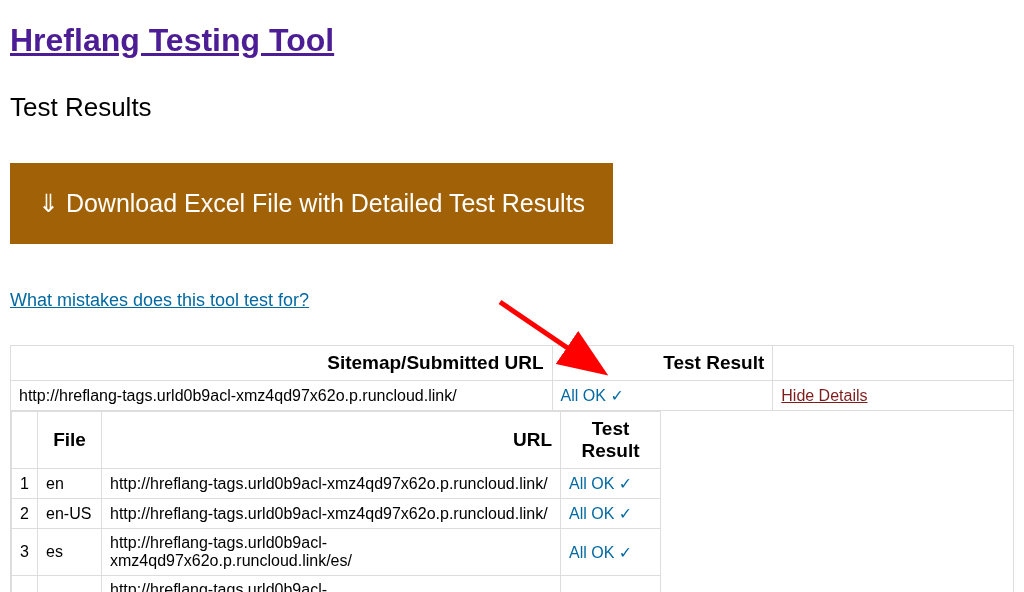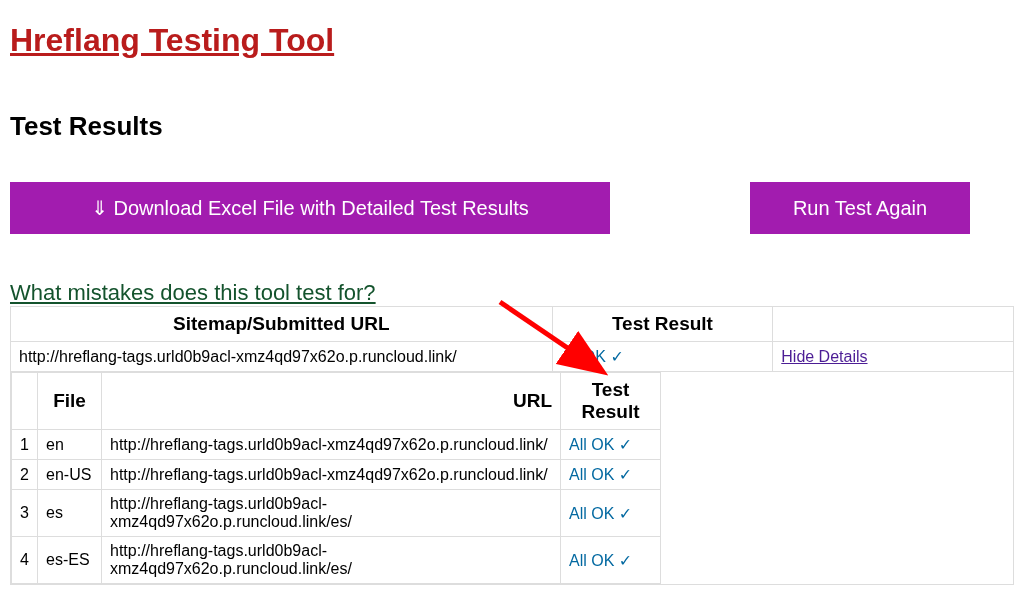--- a/index.html
+++ b/index.html
@@ -6,81 +6,82 @@
     body {
       margin: 0;
       padding: 8px 10px;
       font-family: Arial, Helvetica, sans-serif;
       font-size: 16px;
       background: #fff;
       color: #000;
       width: 1024px;
     }
     .page-title-link {
-      color: #b91c1c;
+      color: #4c1d95;
       text-decoration: underline;
       font-size: 32px;
       font-weight: bold;
       display: inline-block;
       margin: 14px 0 10px 0;
     }
     .subheading {
       font-size: 26px;
-      font-weight: bold;
-      margin: 42px 0 40px 0;
+      font-weight: normal;
+      margin: 23px 0 40px 0;
     }
     .button-row {
       display: flex;
       gap: 140px;
       margin-bottom: 46px;
     }
     .btn {
-      background: #a21caf;
+      background: #a16207;
       color: #fff;
-      font-size: 20px;
-      padding: 14px 28px;
+      font-size: 25px;
+      padding: 26px 28px;
       border: none;
       cursor: pointer;
       font-family: inherit;
     }
     .btn-download { min-width: 600px; text-align: center; }
     .btn-run { min-width: 220px; text-align: center; }
     .help-link {
-      color: #14532d;
+      color: #0369a1;
       text-decoration: underline;
-      font-size: 22px;
+      font-size: 18px;
       display: inline-block;
+      margin-bottom: 34px;
     }
     table {
       border-collapse: collapse;
     }
     .outer-table {
       width: 1004px;
     }
     .outer-table th,
     .outer-table td,
     .inner-table th,
     .inner-table td {
       border: 1px solid #ddd;
       padding: 5px 8px;
       text-align: left;
       vertical-align: middle;
     }
     .outer-table th {
-      text-align: center;
+      text-align: right;
       font-size: 19px;
       font-weight: bold;
       padding: 6px 8px;
     }
     .outer-table .col-url { width: 54%; }
     .outer-table .col-result-hdr { width: 22%; }
     .outer-table .col-details { width: 24%; }
     .ok-cell { color: #0369a1; white-space: nowrap; }
     .check { font-family: "Segoe UI Symbol","Apple Symbols",sans-serif; }
-    .hide-link { color: #4c1d95; text-decoration: underline; }
+    .hide-link { color: #7f1d1d; text-decoration: underline; }
     .inner-table {
       width: 650px;
     }
     .inner-table th {
       text-align: center;
       font-weight: bold;
     }
     .inner-table td.num,
     .inner-table th.num { width: 26px; }
     .inner-table td.lang,
@@ -101,21 +102,20 @@
 <body>
 
 <div class="container">
 
   <a href="#" class="page-title-link">Hreflang Testing Tool</a>
 
   <div class="subheading">Test Results</div>
 
   <div class="button-row">
     <button class="btn btn-download">⇓ Download Excel File with Detailed Test Results</button>
-    <button class="btn btn-run">Run Test Again</button>
   </div>
 
   <a href="#" class="help-link">What mistakes does this tool test for?</a>
 
   
   <div class="arrow-wrap" style="left:480px; top:284px;">
     <svg class="arrow" width="140" height="90">
       <defs>
         <marker id="arrowhead" markerWidth="10" markerHeight="8" refX="8" refY="4" orient="auto">
           <polygon points="0 0, 10 4, 0 8" fill="#FF0000"></polygon>

